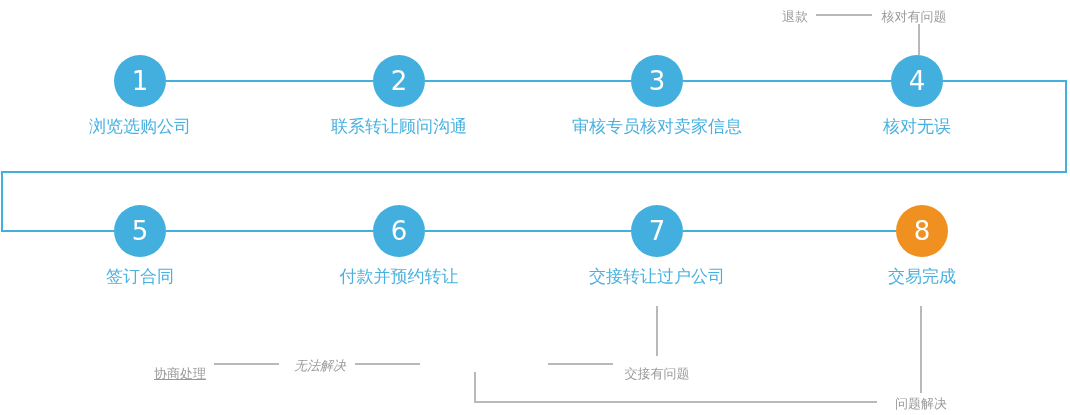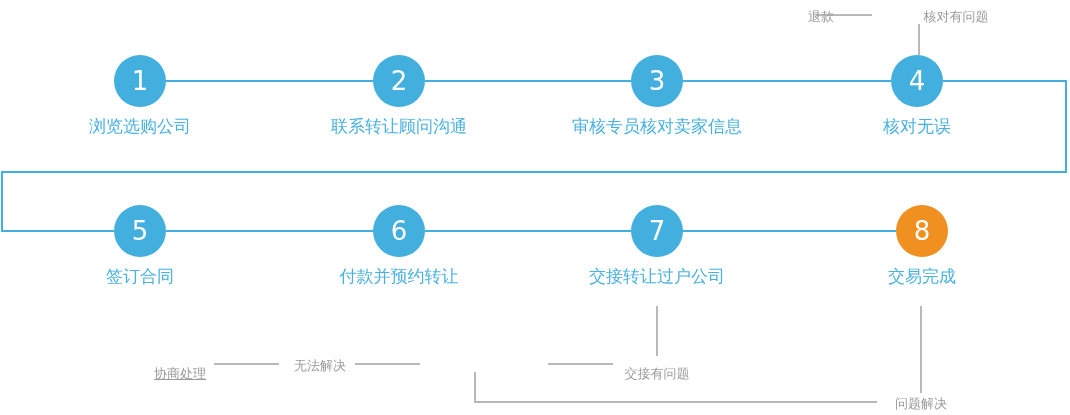--- a/index.html
+++ b/index.html
@@ -75,25 +75,25 @@
       <line x1="548" y1="364" x2="613" y2="364"></line>
 
       <line x1="657" y1="306" x2="657" y2="356"></line>
 
       <path d="M475 372 L475 402 L877 402"></path>
 
       <line x1="921" y1="306" x2="921" y2="393"></line>
     </g>
   </svg>
 
-  <div class="ann c" style="left:795px;top:8px;margin-left:26px;">退款</div>
-  <div class="ann c" style="left:914px;top:8px;margin-left:42px;">核对有问题</div>
+  <div class="ann c" style="left:795px;top:8px;">退款</div>
+  <div class="ann c" style="left:914px;top:8px;">核对有问题</div>
 
   <div class="ann c" style="left:180px;top:365px;text-decoration:underline;">协商处理</div>
-  <div class="ann c" style="left:320px;top:357px;">无法解决</div>
+  <div class="ann c" style="left:320px;top:357px;font-style:italic;">无法解决</div>
   <div class="ann c" style="left:657px;top:365px;">交接有问题</div>
   <div class="ann c" style="left:921px;top:395px;text-align:right;">问题解决</div>
 
   <div class="node" style="left:140px;top:81px;">
     <div class="bubble">1</div>
     <div class="node-label">浏览选购公司</div>
   </div>
 
   <div class="node" style="left:399px;top:81px;">
     <div class="bubble">2</div>

